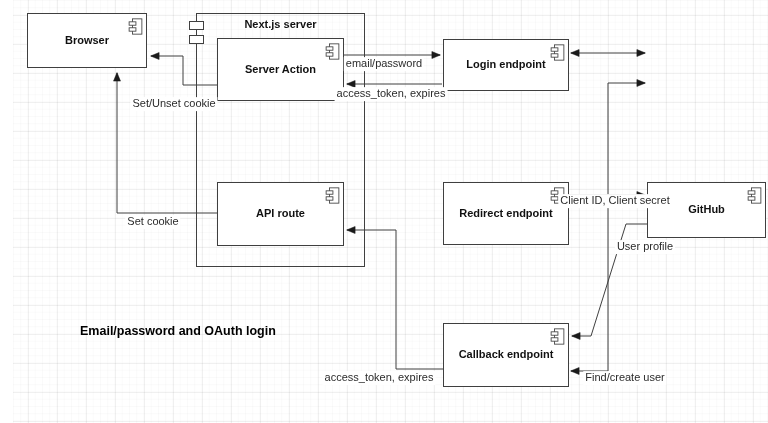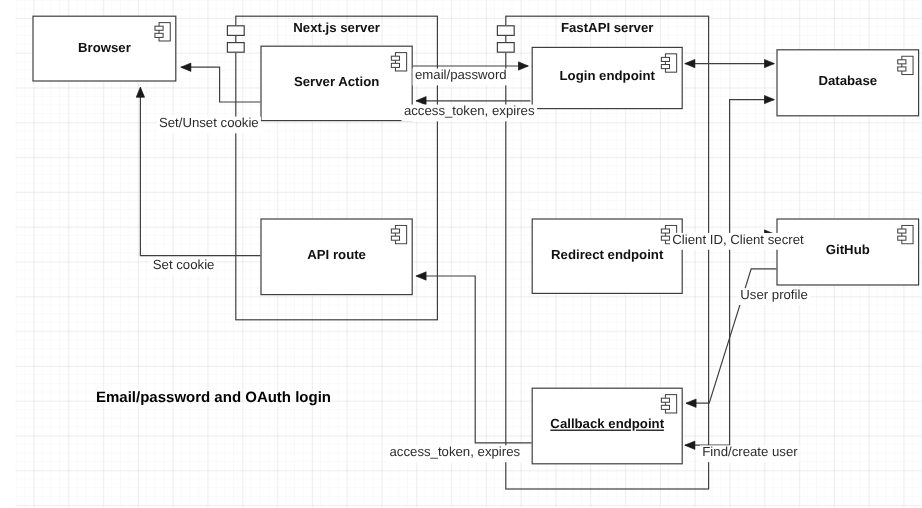--- a/index.html
+++ b/index.html
@@ -75,25 +75,20 @@
       <path d="M430,369 H383 V230 H334" marker-end="url(#arr)"></path>
     </g>
   </svg>
 
   <div class="container" style="left:183px;top:13px;width:169px;height:254px;">
     <div class="container-title">Next.js server</div>
     <div class="tab t1"></div>
     <div class="tab t2"></div>
   </div>
 
-  <div class="container" style="left:408px;top:13px;width:170px;height:395px;">
-    <div class="container-title">FastAPI server</div>
-    <div class="tab t1"></div>
-    <div class="tab t2"></div>
-  </div>
 
   <div class="node" style="left:14px;top:13px;width:120px;height:55px;">
     <span class="node-label">Browser</span>
     <svg class="comp-icon" width="15" height="17" viewBox="0 0 16 20">
       <rect x="4.5" y="1" width="11" height="18" fill="#fff" stroke="#3f3f3f"></rect>
       <rect x="0.5" y="4.5" width="8" height="4" fill="#fff" stroke="#3f3f3f"></rect>
       <rect x="0.5" y="11.5" width="8" height="4" fill="#fff" stroke="#3f3f3f"></rect>
     </svg>
   </div>
 
@@ -126,37 +121,29 @@
 
   <div class="node" style="left:430px;top:182px;width:126px;height:63px;">
     <span class="node-label">Redirect endpoint</span>
     <svg class="comp-icon" width="15" height="17" viewBox="0 0 16 20">
       <rect x="4.5" y="1" width="11" height="18" fill="#fff" stroke="#3f3f3f"></rect>
       <rect x="0.5" y="4.5" width="8" height="4" fill="#fff" stroke="#3f3f3f"></rect>
       <rect x="0.5" y="11.5" width="8" height="4" fill="#fff" stroke="#3f3f3f"></rect>
     </svg>
   </div>
 
-  <div class="node" style="left:430px;top:323px;width:126px;height:64px;text-decoration:underline;">
+  <div class="node" style="left:430px;top:323px;width:126px;height:64px;">
     <span class="node-label">Callback endpoint</span>
     <svg class="comp-icon" width="15" height="17" viewBox="0 0 16 20">
       <rect x="4.5" y="1" width="11" height="18" fill="#fff" stroke="#3f3f3f"></rect>
       <rect x="0.5" y="4.5" width="8" height="4" fill="#fff" stroke="#3f3f3f"></rect>
       <rect x="0.5" y="11.5" width="8" height="4" fill="#fff" stroke="#3f3f3f"></rect>
     </svg>
   </div>
 
-  <div class="node" style="left:634px;top:41px;width:119px;height:56px;">
-    <span class="node-label">Database</span>
-    <svg class="comp-icon" width="15" height="17" viewBox="0 0 16 20">
-      <rect x="4.5" y="1" width="11" height="18" fill="#fff" stroke="#3f3f3f"></rect>
-      <rect x="0.5" y="4.5" width="8" height="4" fill="#fff" stroke="#3f3f3f"></rect>
-      <rect x="0.5" y="11.5" width="8" height="4" fill="#fff" stroke="#3f3f3f"></rect>
-    </svg>
-  </div>
 
   <div class="node" style="left:634px;top:182px;width:119px;height:56px;">
     <span class="node-label">GitHub</span>
     <svg class="comp-icon" width="15" height="17" viewBox="0 0 16 20">
       <rect x="4.5" y="1" width="11" height="18" fill="#fff" stroke="#3f3f3f"></rect>
       <rect x="0.5" y="4.5" width="8" height="4" fill="#fff" stroke="#3f3f3f"></rect>
       <rect x="0.5" y="11.5" width="8" height="4" fill="#fff" stroke="#3f3f3f"></rect>
     </svg>
   </div>
 

